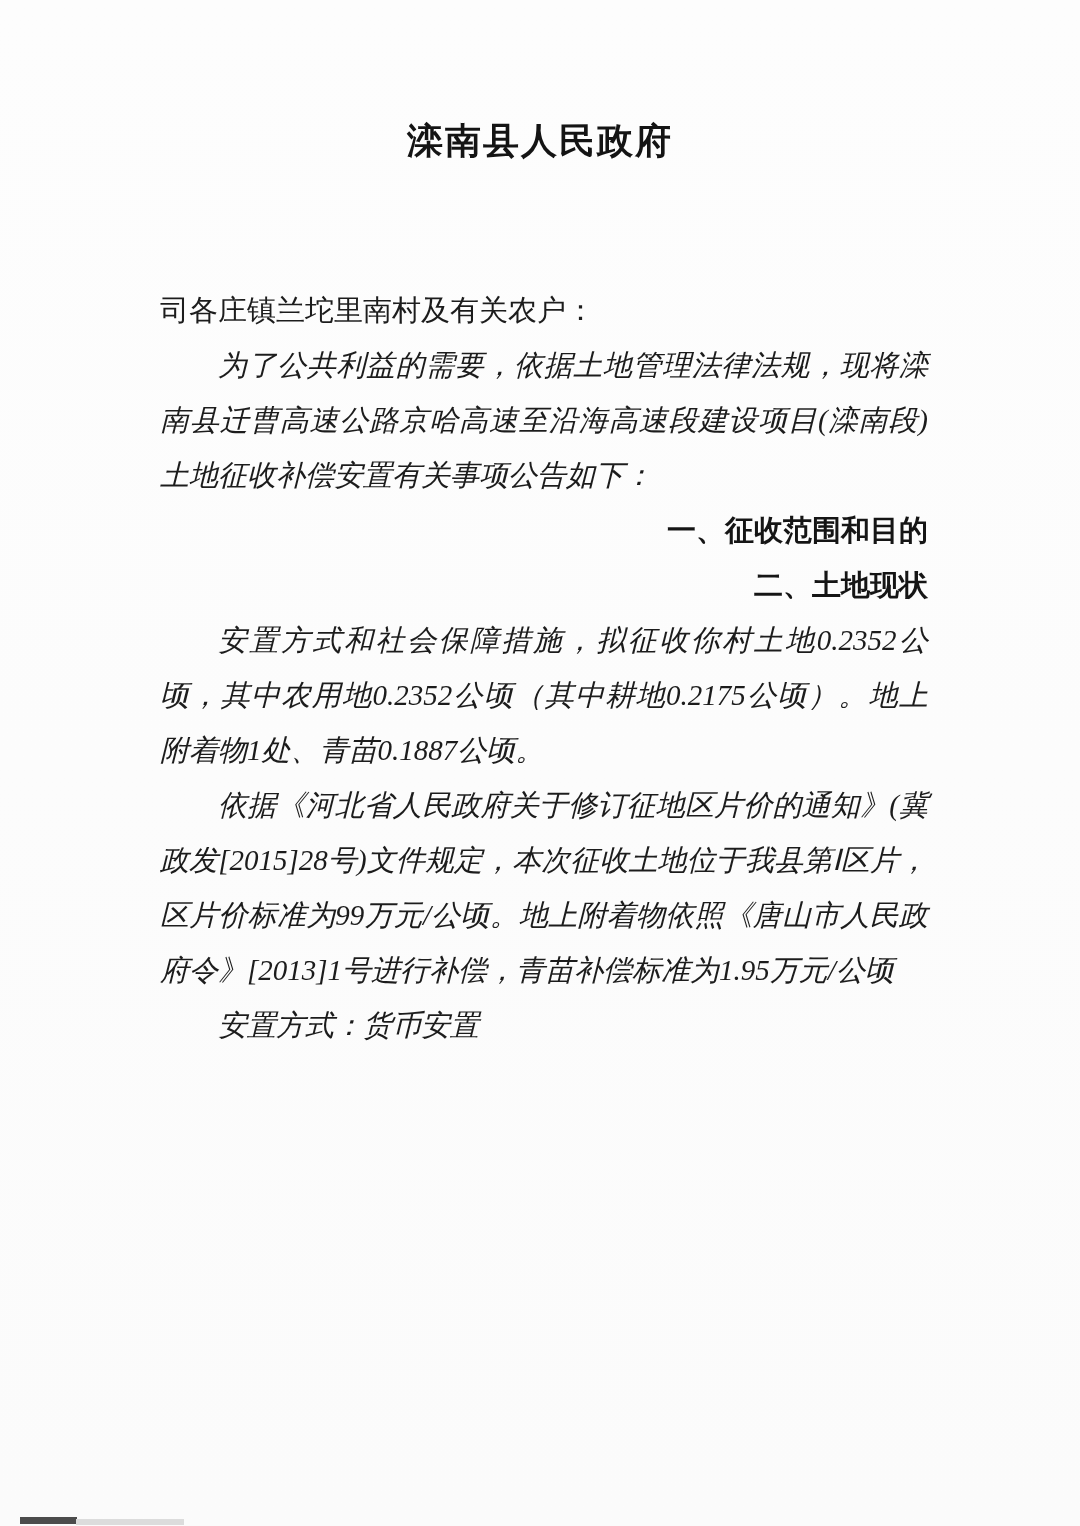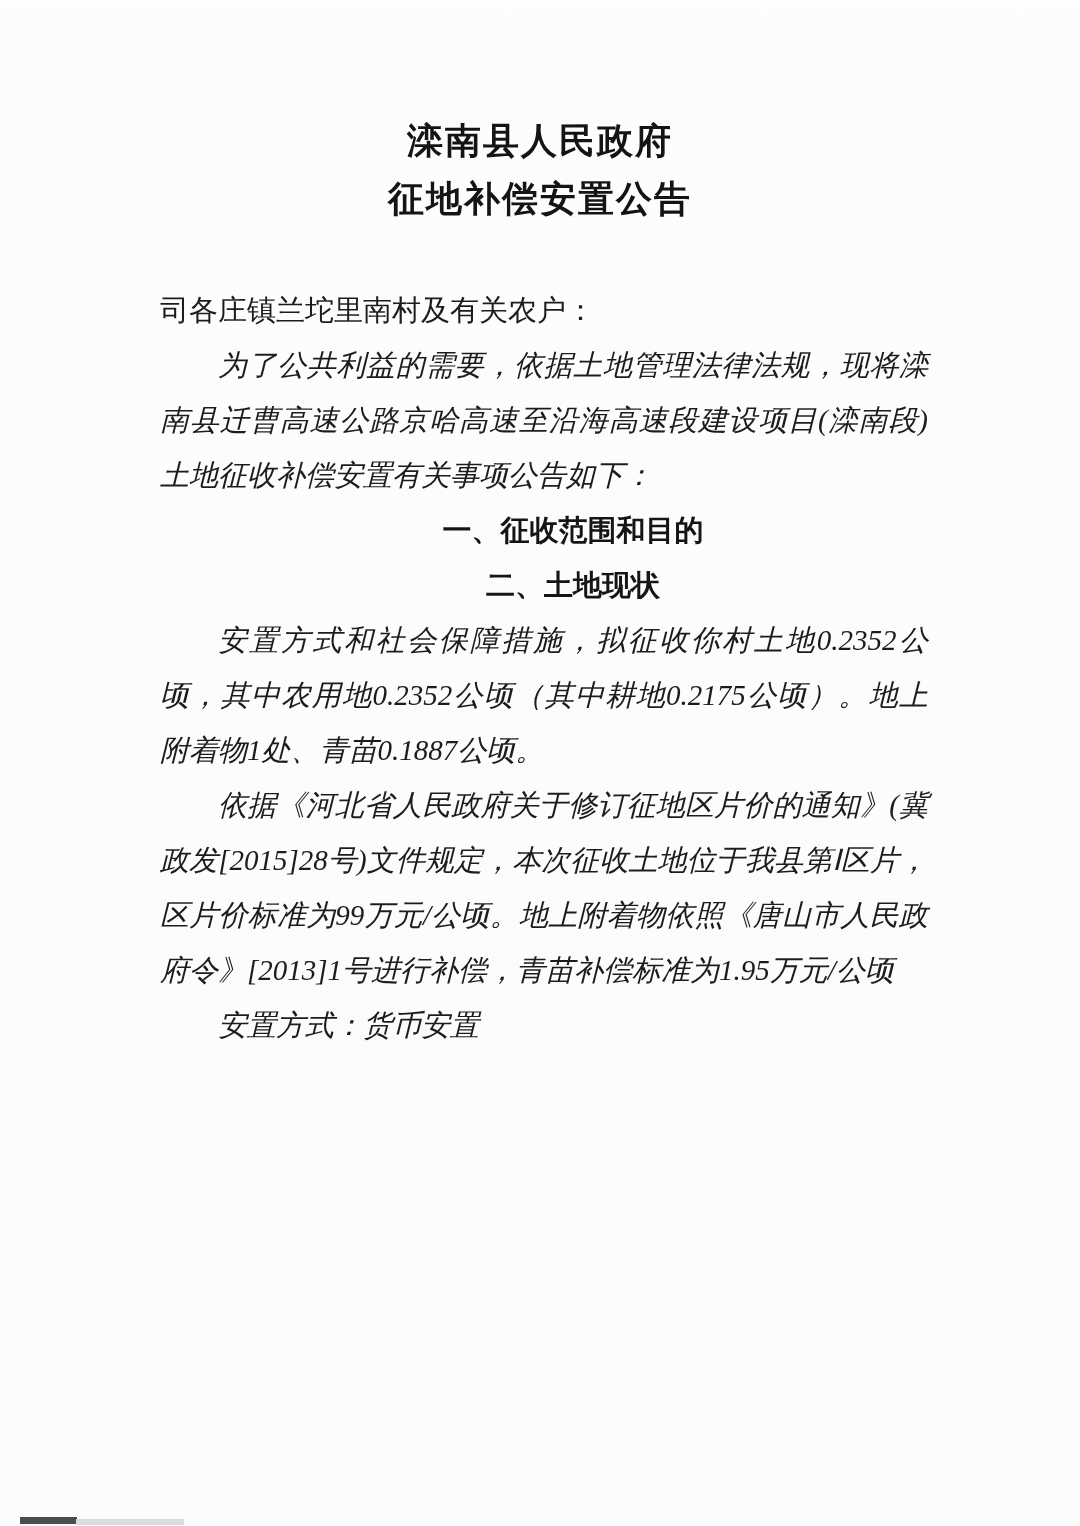--- a/index.html
+++ b/index.html
@@ -52,21 +52,21 @@
     font-style: italic;
   }
   .section-heading {
     margin: 0;
     font-family: "DejaVu Sans", sans-serif;
     font-weight: bold;
     font-size: 29px;
     line-height: 55px;
     text-indent: 2em;
     color: #151515;
-    text-align: center;
+    text-align: right;
   }
   .scan-artifact-dark {
     position: absolute;
     left: 20px;
     top: 1517px;
     width: 57px;
     height: 7px;
     background: #4c4c4c;
   }
   .scan-artifact-light {
@@ -78,21 +78,20 @@
     background: #dcdcdc;
   }
 </style>
 </head>
 <body>
 
 <div class="page">
 
   <div class="doc-title">
     <div>滦南县人民政府</div>
-    <div>征地补偿安置公告</div>
   </div>
 
   <div class="content">
     <p class="salutation">司各庄镇兰坨里南村及有关农户：</p>
 
     <p class="para-indent">为了公共利益的需要，依据土地管理法律法规，现将滦南县迁曹高速公路京哈高速至沿海高速段建设项目(滦南段)土地征收补偿安置有关事项公告如下：</p>
 
     <h2 class="section-heading">一、征收范围和目的</h2>
 
     <h2 class="section-heading">二、土地现状</h2>

